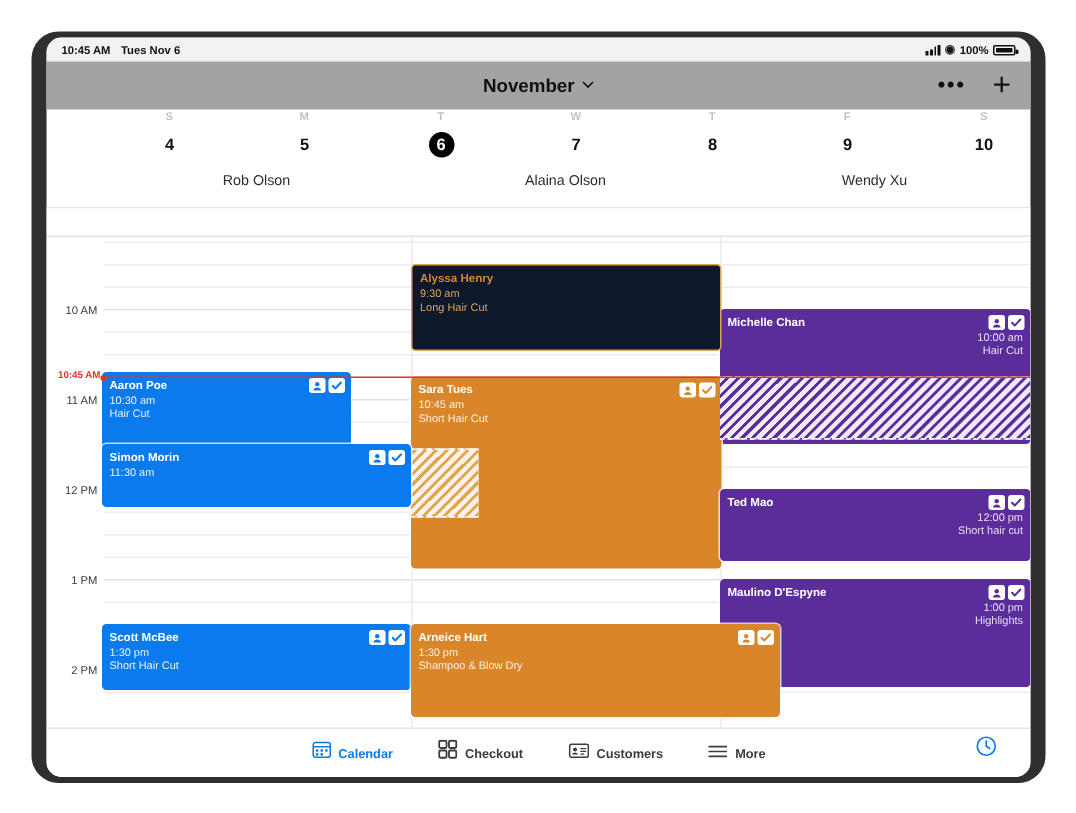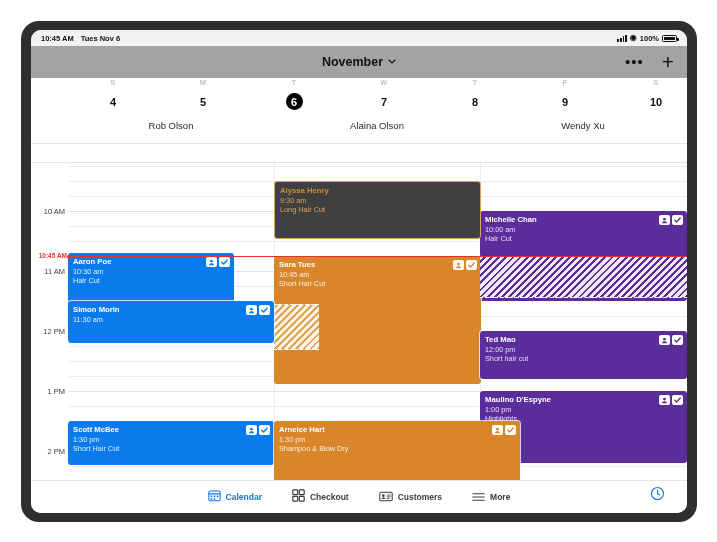--- a/index.html
+++ b/index.html
@@ -9,21 +9,21 @@
     font-family:"Liberation Sans", sans-serif;
     -webkit-font-smoothing:antialiased;
   }
 
   
   #device {
     position:absolute; left:21px; top:21px;
     width:676px; height:501px;
     background:#2f2f31;
     border-radius:18px;
-    padding:9px 10px;
+    padding:4px 10px;
   }
   #screen {
     position:relative;
     width:100%; height:100%;
     background:#ffffff;
     border-radius:10px;
     overflow:hidden;
   }
 
   
@@ -112,23 +112,23 @@
     box-shadow:0 0 0 1px rgba(255,255,255,.75);
   }
   .appt .nm { font-size:7.7px; font-weight:bold; line-height:1.25; }
   .appt .tm { font-size:7.3px; line-height:1.35; }
   .appt .sv { font-size:7.3px; line-height:1.35; }
   .appt.blue { background:#0b7aec; color:#fff; }
   .appt.blue .tm,.appt.blue .sv { color:#e6f1fd; }
   .appt.orange { background:#d9862a; color:#fff; }
   .appt.orange .tm,.appt.orange .sv { color:#fbeedd; }
   .appt.purple { background:#5b2d9a; color:#fff; }
-  .appt.purple .tm,.appt.purple .sv { color:#e7dcf5; }
+  .appt.purple .tm,.appt.purple .sv { color:#e7dcf5;text-align:right; }
   .appt.outline {
-    background:#404040; border:1px solid #dba455; color:#cf8c33;
+    background:#0f172a; border:1px solid #dba455; color:#cf8c33;
     box-shadow:none;
   }
   .appt.outline .tm,.appt.outline .sv { color:#d9a560; }
 
   .badges { position:absolute; right:4px; top:4px; display:flex; gap:2px; z-index:12; }
   .badge {
     width:11px; height:10px; border-radius:2px; background:#fff;
     display:flex; align-items:center; justify-content:center;
   }
   .badge svg { display:block; }

